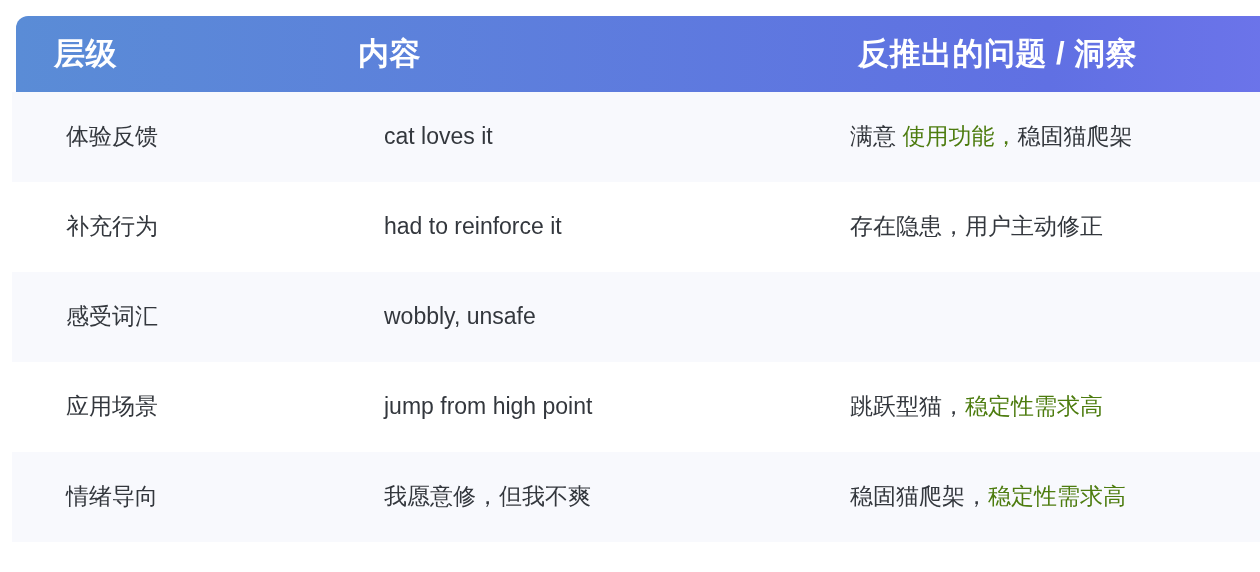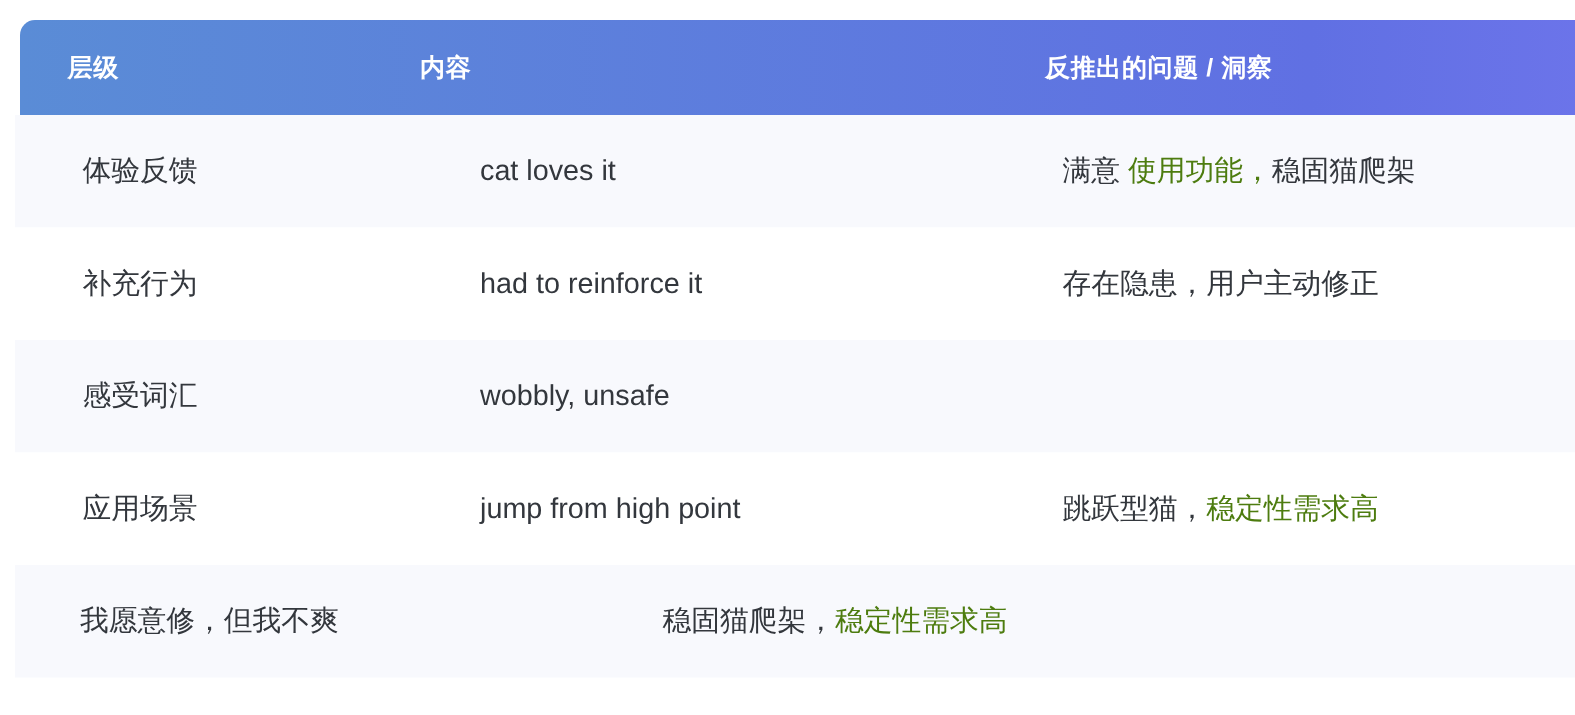--- a/index.html
+++ b/index.html
@@ -26,27 +26,27 @@
     top: 16px;
     width: 1260px;
     height: 76px;
     background: linear-gradient(90deg, #5a8cd6 0%, #6070e3 82%, #6c74ea 100%);
     border-radius: 12px 12px 0 0;
     display: flex;
     align-items: center;
   }
   .table-header .hcell {
     color: #ffffff;
-    font-size: 20px;
+    font-size: 31px;
     font-weight: bold;
     letter-spacing: 0.5px;
     white-space: nowrap;
   }
   .col-a { width: 320px; padding-left: 38px; }
-  .col-b { width: 500px; }
+  .col-b { width: 500px; margin-left: 22px; }
   .col-c { flex: 1 1 auto; }
 
   
   .table-body {
     position: absolute;
     left: 12px;
     top: 92px;
     width: 1260px;
   }
   .row {
@@ -100,18 +100,19 @@
       <div class="cell content">wobbly, unsafe</div>
     </div>
 
     <div class="row">
       <div class="cell level">应用场景</div>
       <div class="cell content">jump from high point</div>
       <div class="cell insight"><span>跳跃型猫，</span><span class="hl">稳定性需求高</span><span></span></div>
     </div>
 
     <div class="row striped">
+      <div class="cell level">情绪导向</div>
       <div class="cell content">我愿意修，但我不爽</div>
       <div class="cell insight"><span>稳固猫爬架，</span><span class="hl">稳定性需求高</span><span></span></div>
     </div>
 
   </div>
 </div>
 
 </body></html>

